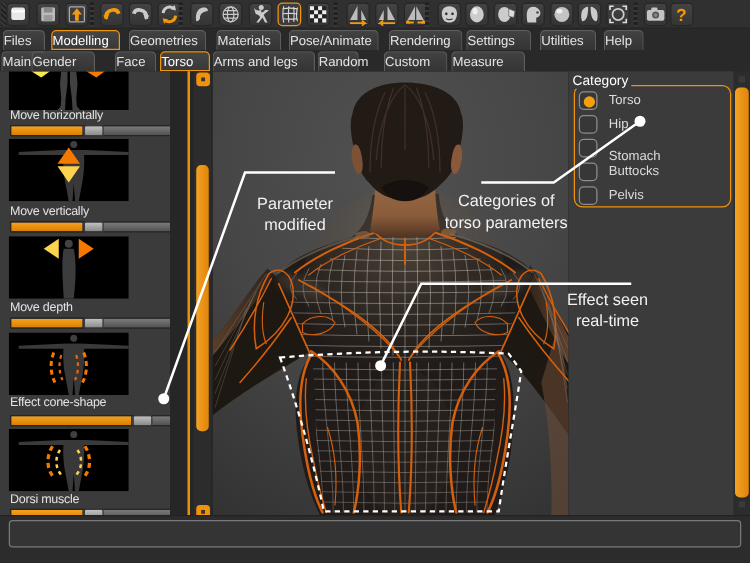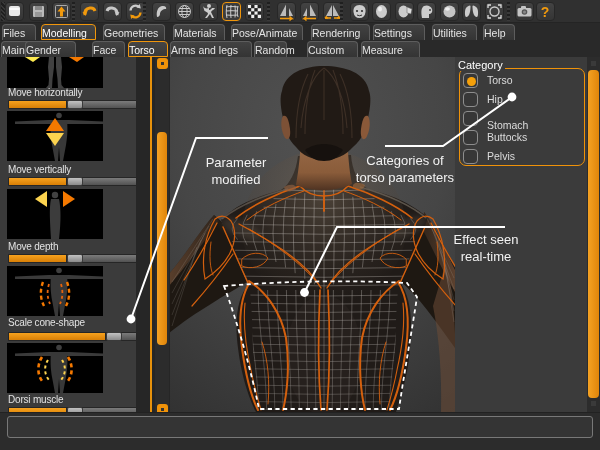--- a/index.html
+++ b/index.html
@@ -268,21 +268,21 @@
 <svg class="thumb" style="top:209px" width="96" height="50" viewBox="0 0 96 50">
           <rect width="96" height="50" fill="#000"></rect>
           <circle cx="52" cy="4.5" r="2.8" fill="#3f3f3f"></circle>
 <path d="M 8,13 L 96,13 L 96,10.5 L 62,9 L 42,9 L 8,10.5 Z" fill="#3a3a3a"></path>
 <path d="M 44,9 C 43,20 44,28 45,34 L 48,50 L 51,50 L 52,36 L 53,50 L 56,50 L 59,34 C 60,28 61,20 60,9 Z" fill="#383838"></path>
           <path d="M36,16 C33,24 33,32 37,40" fill="none" stroke="#f57900" stroke-width="2.4" stroke-dasharray="4 3"></path>
 <path d="M60,16 C63,24 63,32 59,40" fill="none" stroke="#f57900" stroke-width="2.4" stroke-dasharray="4 3"></path>
 <path d="M42,18 C40,25 40,31 43,38" fill="none" stroke="#e8650d" stroke-width="1.8" stroke-dasharray="3 3"></path>
 <path d="M54,18 C56,25 56,31 53,38" fill="none" stroke="#e8650d" stroke-width="1.8" stroke-dasharray="3 3"></path>
         </svg>
-<div class="slabel" style="top:260px">Scale cone-shape</div>
+<div class="slabel" style="top:260px">Effect cone-shape</div>
 <div class="strack" style="top:275px"></div>
 <div class="sfill" style="top:275px;width:98px"></div>
 <div class="shandle" style="top:275px;left:106px;width:16px"></div>
 <svg class="thumb" style="top:286px" width="96" height="50" viewBox="0 0 96 50">
           <rect width="96" height="50" fill="#000"></rect>
           <circle cx="52" cy="4.5" r="2.8" fill="#3f3f3f"></circle>
 <path d="M 8,13 L 96,13 L 96,10.5 L 62,9 L 42,9 L 8,10.5 Z" fill="#3a3a3a"></path>
 <path d="M 44,9 C 43,20 44,28 45,34 L 48,50 L 51,50 L 52,36 L 53,50 L 56,50 L 59,34 C 60,28 61,20 60,9 Z" fill="#383838"></path>
           <path d="M35,14 C30,22 30,32 36,39" fill="none" stroke="#f57900" stroke-width="2.6" stroke-dasharray="4 3"></path>
 <path d="M61,14 C66,22 66,32 60,39" fill="none" stroke="#f57900" stroke-width="2.6" stroke-dasharray="4 3"></path>

